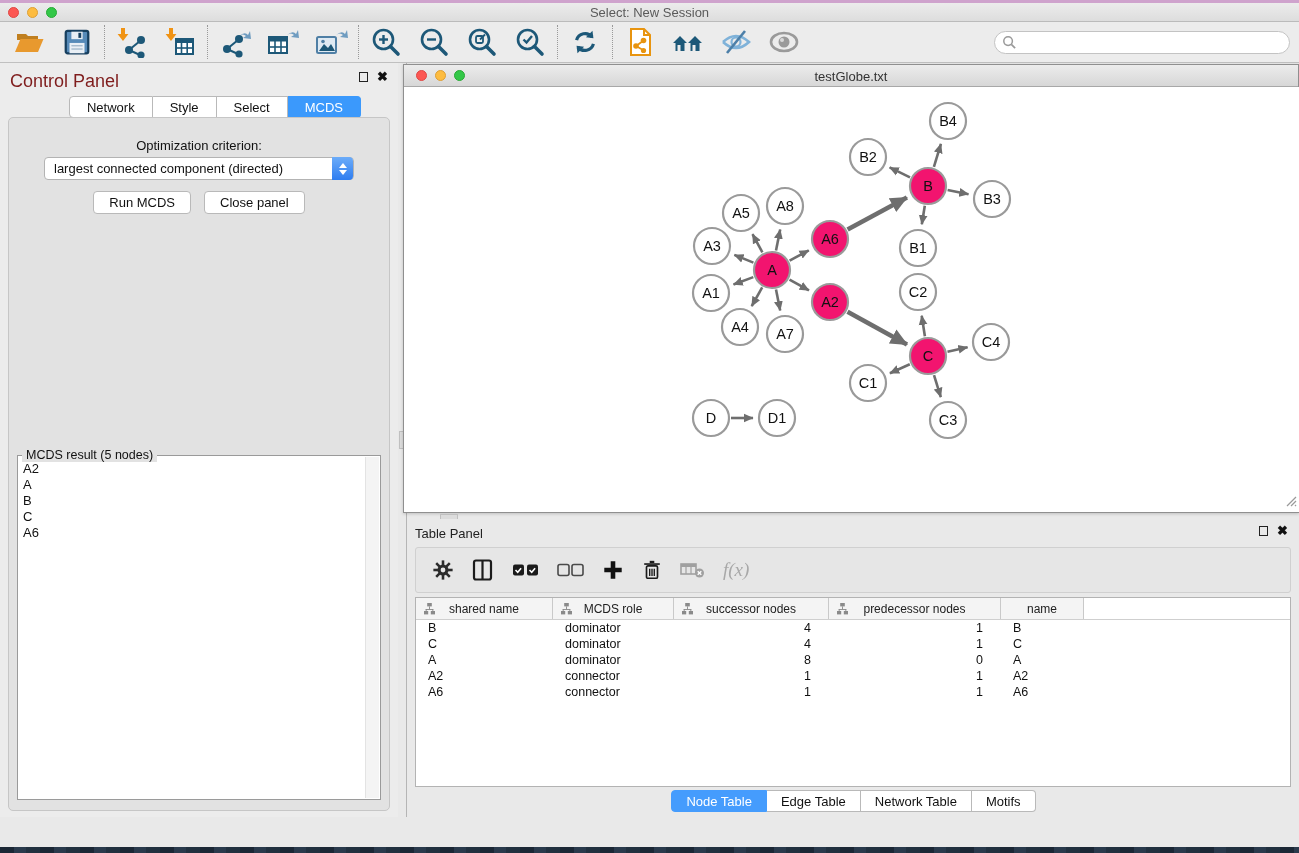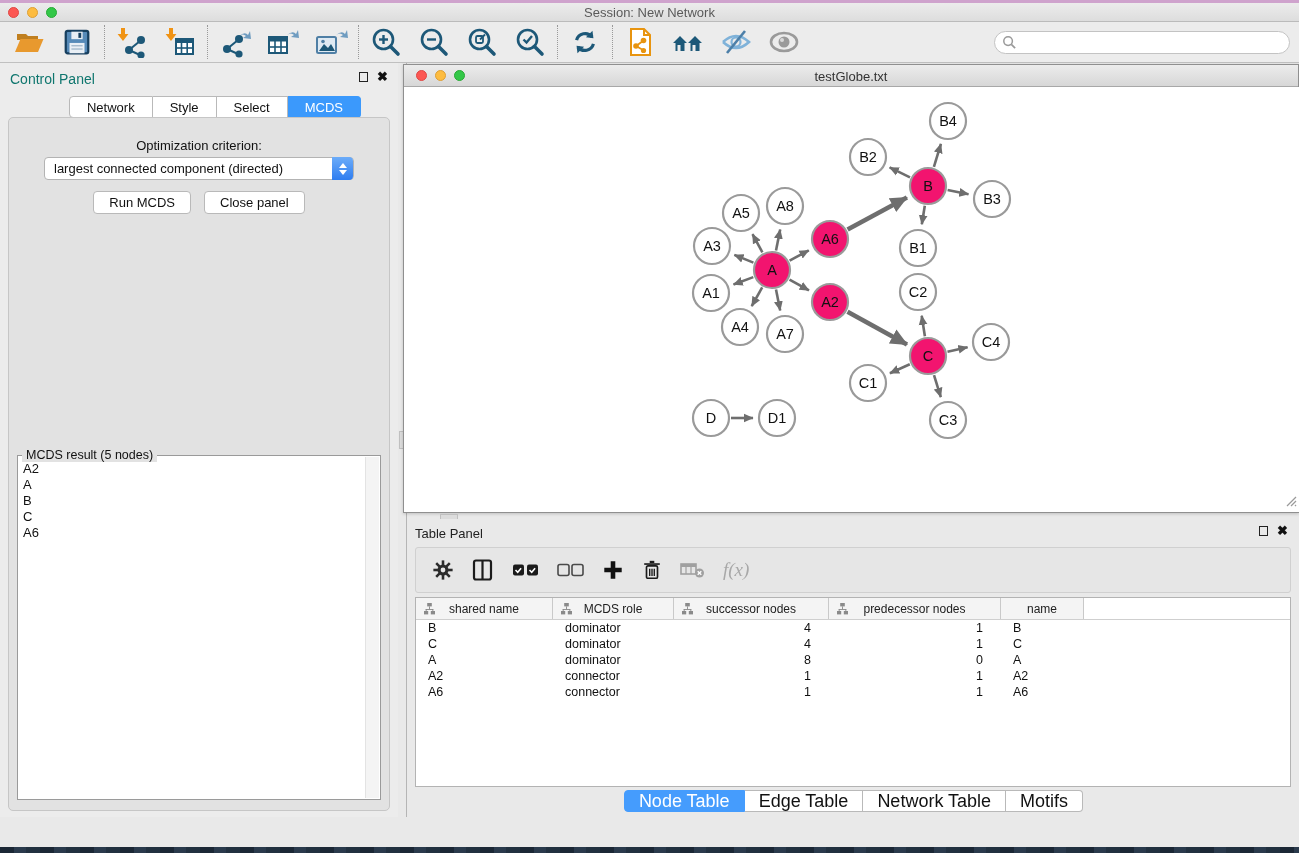--- a/index.html
+++ b/index.html
@@ -30,21 +30,21 @@
   .search-wrap { position:absolute; right:9px; top:9px; width:296px; height:23px; }
   .search-wrap input { width:100%; height:100%; border:1px solid #c3c3c3; border-radius:12px;
     padding:0 10px 0 28px; font-size:13px; background:#fff; outline:none; color:#333; }
   .search-glass { position:absolute; left:8px; top:4px; }
 
   
   .workspace { position:absolute; top:63px; left:0; right:0; height:754px; background:#e9e9e9; }
 
   
   .control-panel { position:absolute; left:0; top:0; width:398px; height:754px; background:#ececec; }
-  .panel-title { position:absolute; left:10px; top:8px; font-size:14px; color:#0f766e; }
+  .panel-title { position:absolute; left:10px; top:8px; font-size:18px; color:#7f1d1d; }
   .panel-icons { position:absolute; right:10px; top:9px; display:flex; gap:9px; align-items:center; }
   .float-box { width:9px; height:10px; border:1.5px solid #222; display:inline-block; }
   .close-x { font-size:13px; font-weight:bold; color:#111; line-height:10px; }
   .cp-tabs { position:absolute; top:33px; left:0; width:100%; display:flex; justify-content:center;padding-left:32px; }
   .cp-tab { height:22px; padding:0 17px; font-size:13px; line-height:21px; background:#fff;
     border:1px solid #b9b9b9; border-left:none; color:#111; }
   .cp-tab:first-child { border-left:1px solid #b9b9b9; border-radius:4px 0 0 4px; }
   .cp-tab:last-child { border-radius:0 4px 4px 0; }
   .cp-tab.active { background:#3b99fc; color:#fff; border-color:#3b99fc; }
   .cp-content { position:absolute; left:8px; right:8px; top:54px; bottom:6px;
@@ -92,21 +92,21 @@
   .fx { font-family:"Liberation Serif", serif; font-style:italic; font-size:19px; color:#a8a8a8; }
   .tp-table { position:absolute; left:7px; right:8px; top:78px; height:190px; background:#fff; border:1px solid #b3b3b3; overflow:hidden; }
   .tp-header { display:flex; height:22px; background:#f4f4f4; border-bottom:1px solid #cfcfcf; }
   .th { position:relative; display:flex; align-items:center; justify-content:center; font-size:12px; color:#222;
     border-right:1px solid #c9c9c9; background:#f4f4f4; }
   .th .tree { position:absolute; left:8px; top:5px; }
   .th.filler { background:#fff; border-right:none; flex:1; }
   .tr { display:flex; height:16px; }
   .td { font-size:12.5px; color:#111; line-height:16px; white-space:nowrap; overflow:hidden; }
   .tp-tabs { position:absolute; top:271px; left:0; right:0; display:flex; justify-content:center; }
-  .tp-tab { height:22px; padding:0 14px; font-size:18px; line-height:21px; background:#fff; border:1px solid #b9b9b9; border-left:none; color:#111; }
+  .tp-tab { height:22px; padding:0 14px; font-size:13px; line-height:21px; background:#fff; border:1px solid #b9b9b9; border-left:none; color:#111; }
   .tp-tab:first-child { border-left:1px solid #b9b9b9; border-radius:4px 0 0 4px; }
   .tp-tab:last-child { border-radius:0 4px 4px 0; }
   .tp-tab.active { background:#459cfd; color:#fff; border-color:#459cfd; }
 
   
   .status-bar { position:absolute; left:0; bottom:6px; right:0; height:30px; background:#ececec; border-top:1px solid #c2c2c2; }
   .list-btn { position:absolute; left:10px; top:4px; width:27px; height:22px; background:#f6f6f6; border:1px solid #b5b5b5; border-radius:2px;
     display:flex; align-items:center; justify-content:center; }
   .memory-btn { position:absolute; right:9px; top:4px; height:22px; padding:0 10px; background:#fdfdfd; border:1px solid #b5b5b5; border-radius:3px;
     display:flex; align-items:center; gap:6px; font-size:12.5px; color:#111; }
@@ -120,21 +120,21 @@
 <div class="screen">
   <div class="desktop-top"></div>
   <div class="desktop-bottom"></div>
 
   <div class="titlebar">
     <div class="lights">
       <span class="light red"></span>
       <span class="light yellow"></span>
       <span class="light green"></span>
     </div>
-    <div class="titlebar-title">Session: New Network</div>
+    <div class="titlebar-title">Select: New Session</div>
   </div>
 
   <div class="main-toolbar">
     <div class="tb-group">
       <span class="tb-btn">
         <svg width="32" height="32" viewBox="0 0 32 32">
             <path d="M4 8 h9 l2 2 h10 v4 H4 z" fill="#c07f1f"></path>
             <path d="M2 26 L7.5 13 h23 l-5.5 13 z" fill="#e8992e"></path>
           </svg>
       </span>

